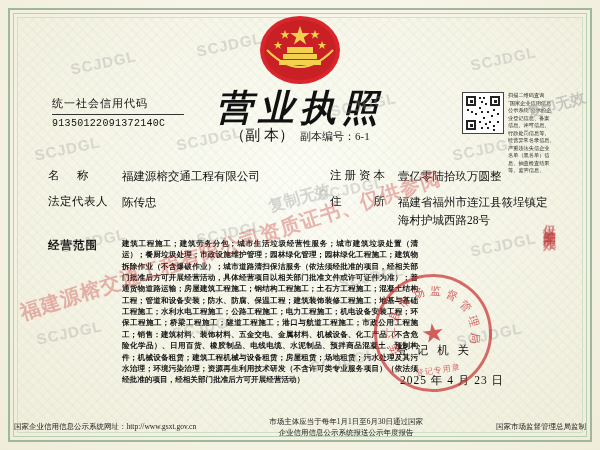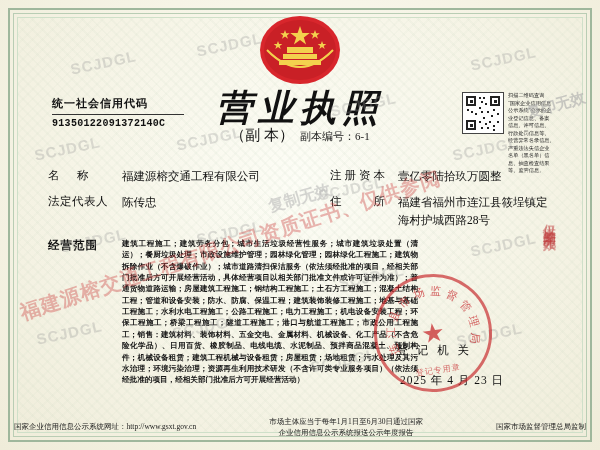--- a/index.html
+++ b/index.html
@@ -110,21 +110,20 @@
     color: #222;
   }
 
   
   .credit-block {
     position: absolute;
     left: 52px;
     top: 96px;
     z-index: 4;
     text-align: left;
-    font-weight: bold;
   }
   .credit-label {
     font-size: 11px;
     color: #111;
     letter-spacing: 1px;
     font-family: "Liberation Serif", serif;
   }
   .credit-line {
     width: 132px;
     height: 1px;

